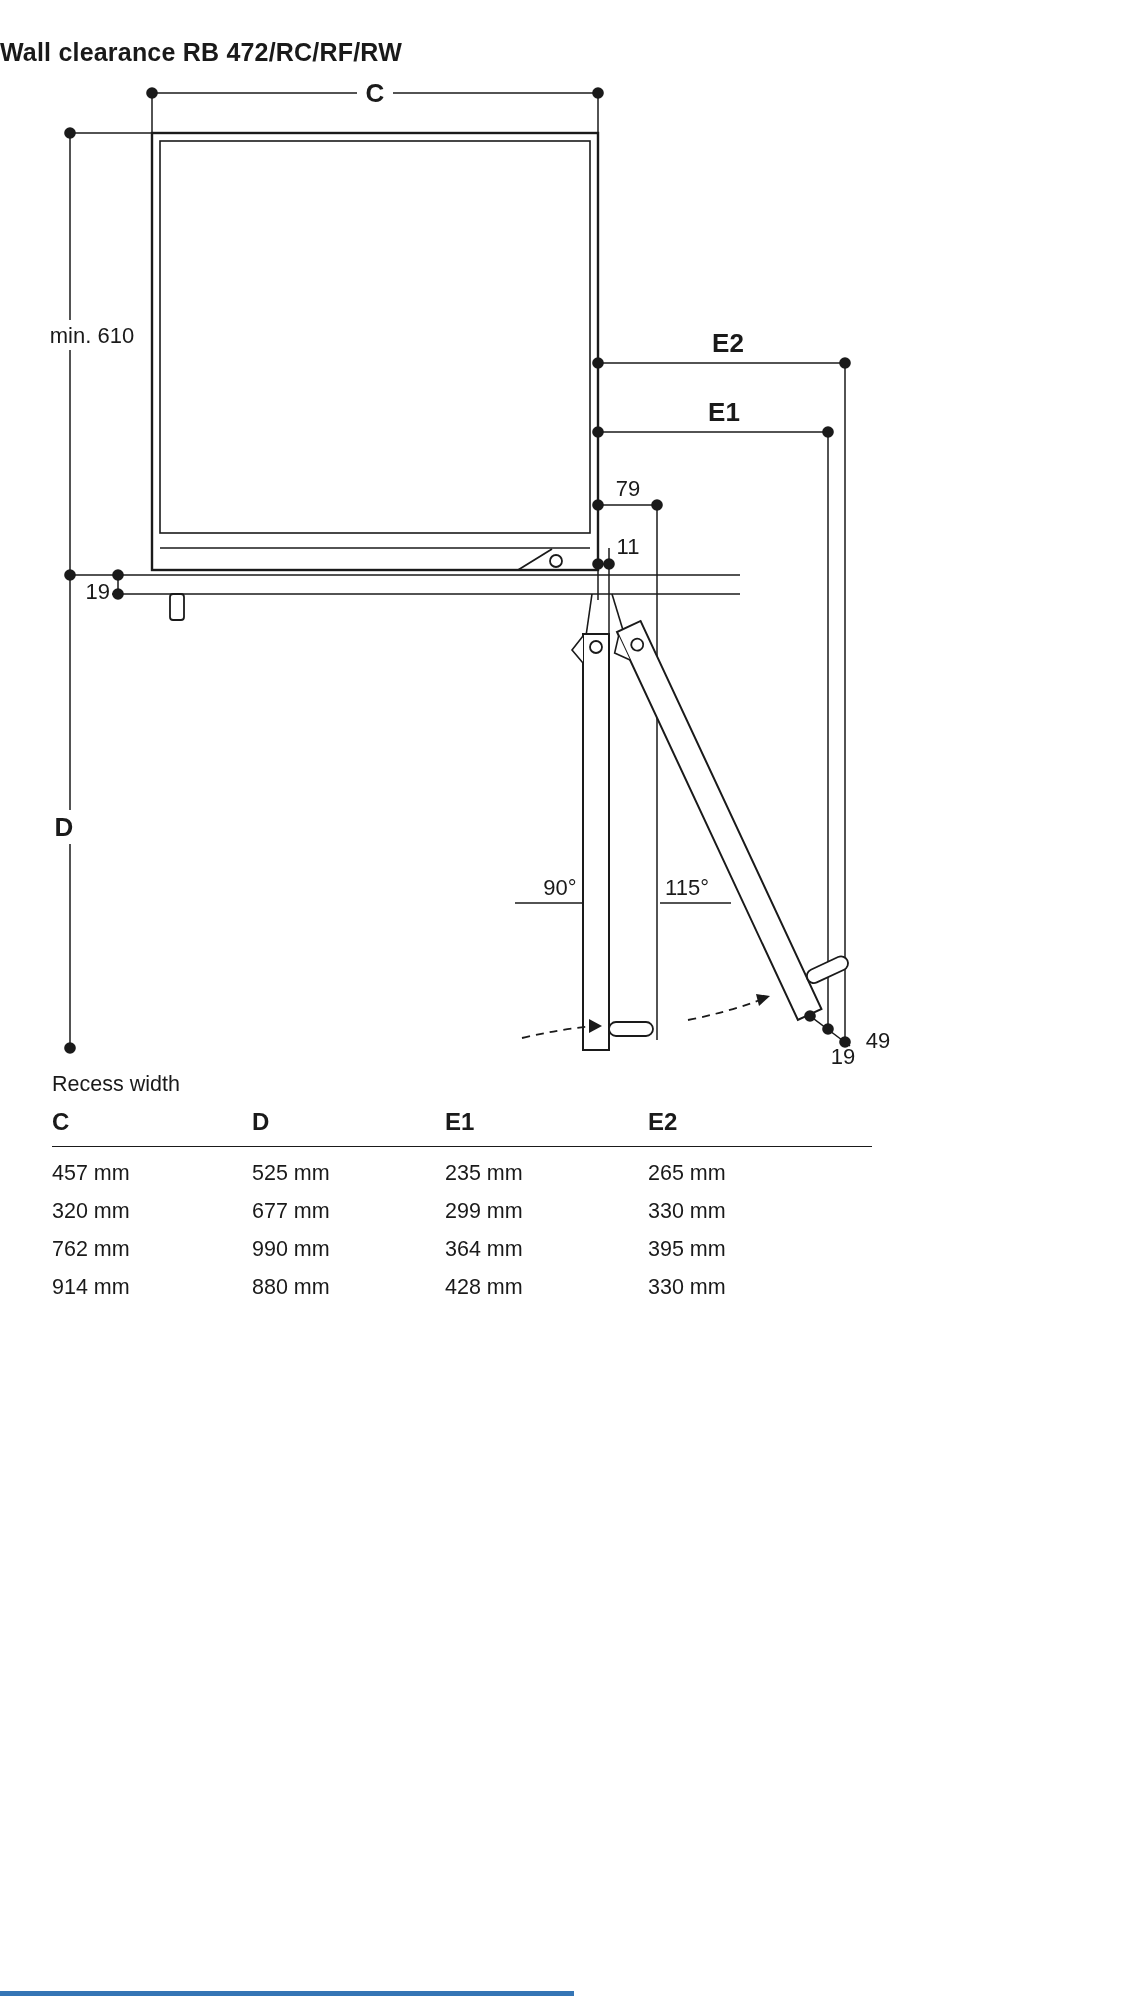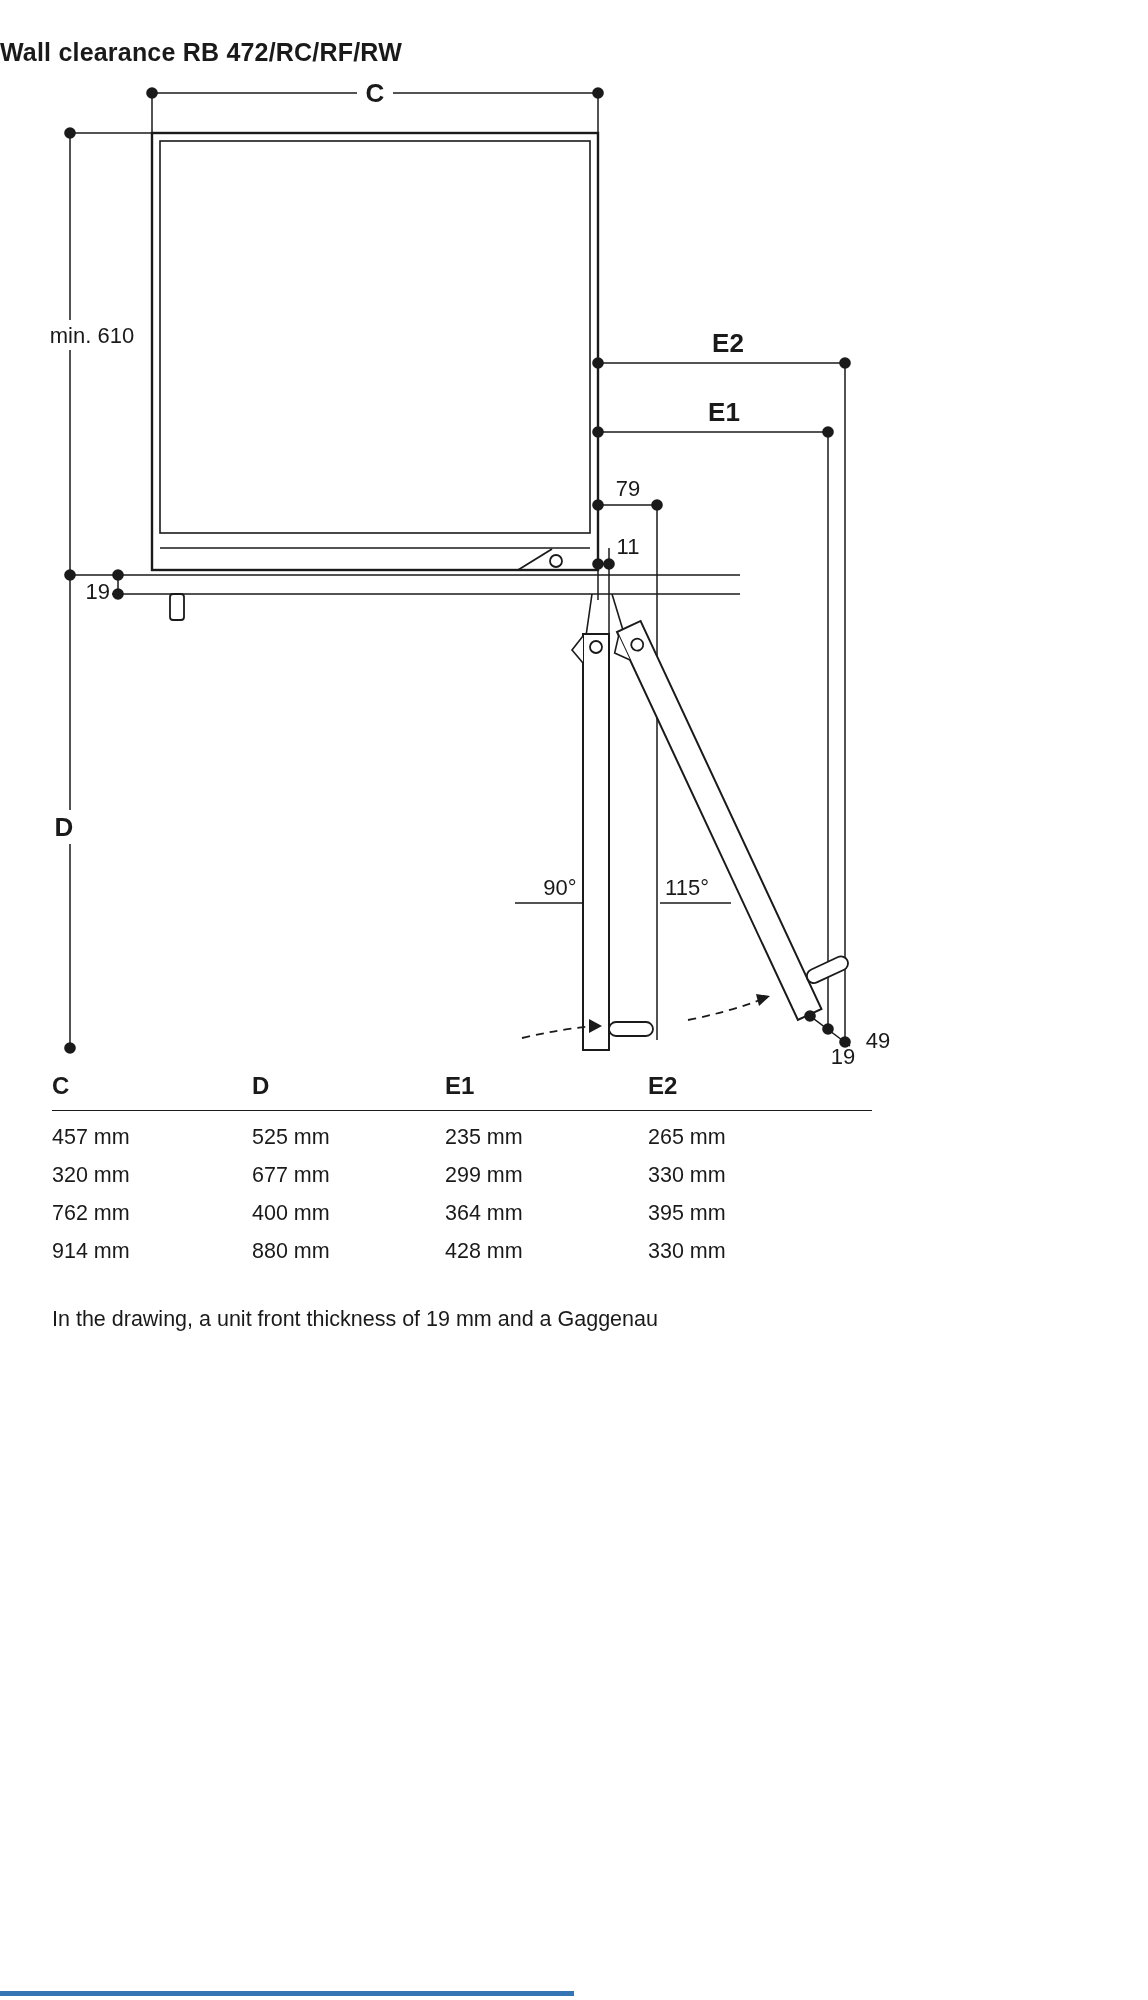--- a/index.html
+++ b/index.html
@@ -150,44 +150,44 @@
     <text class="dim-label" x="628" y="554" text-anchor="middle">11</text>
     <text class="dim-label" x="110" y="599" text-anchor="end">19</text>
     <text class="dim-label" x="560" y="895" text-anchor="middle">90°</text>
     <text class="dim-label" x="687" y="895" text-anchor="middle">115°</text>
     <text class="dim-label" x="843" y="1064" text-anchor="middle">19</text>
     <text class="dim-label" x="878" y="1048" text-anchor="middle">49</text>
   </g>
 </svg>
 
 <div class="table-wrap">
+  <div class="table-caption">Recess width</div>
   <div class="tgrid">
     <div class="th">C</div>
     <div class="th">D</div>
     <div class="th">E1</div>
     <div class="th">E2</div>
   </div>
   <div class="rule"></div>
   <div class="tgrid">
     <div class="td">457 mm</div>
     <div class="td">525 mm</div>
     <div class="td">235 mm</div>
     <div class="td">265 mm</div>
     <div class="td">320 mm</div>
     <div class="td">677 mm</div>
     <div class="td">299 mm</div>
     <div class="td">330 mm</div>
     <div class="td">762 mm</div>
-    <div class="td">400 mm</div>
+    <div class="td">990 mm</div>
     <div class="td">364 mm</div>
     <div class="td">395 mm</div>
     <div class="td">914 mm</div>
     <div class="td">880 mm</div>
     <div class="td">428 mm</div>
     <div class="td">330 mm</div>
   </div>
 </div>
 
 <div class="footnote">
-  <div>In the drawing, a unit front thickness of 19 mm and a Gaggenau</div>
 </div>
 
 <div class="accent-bar"></div>
 
 </body></html>

